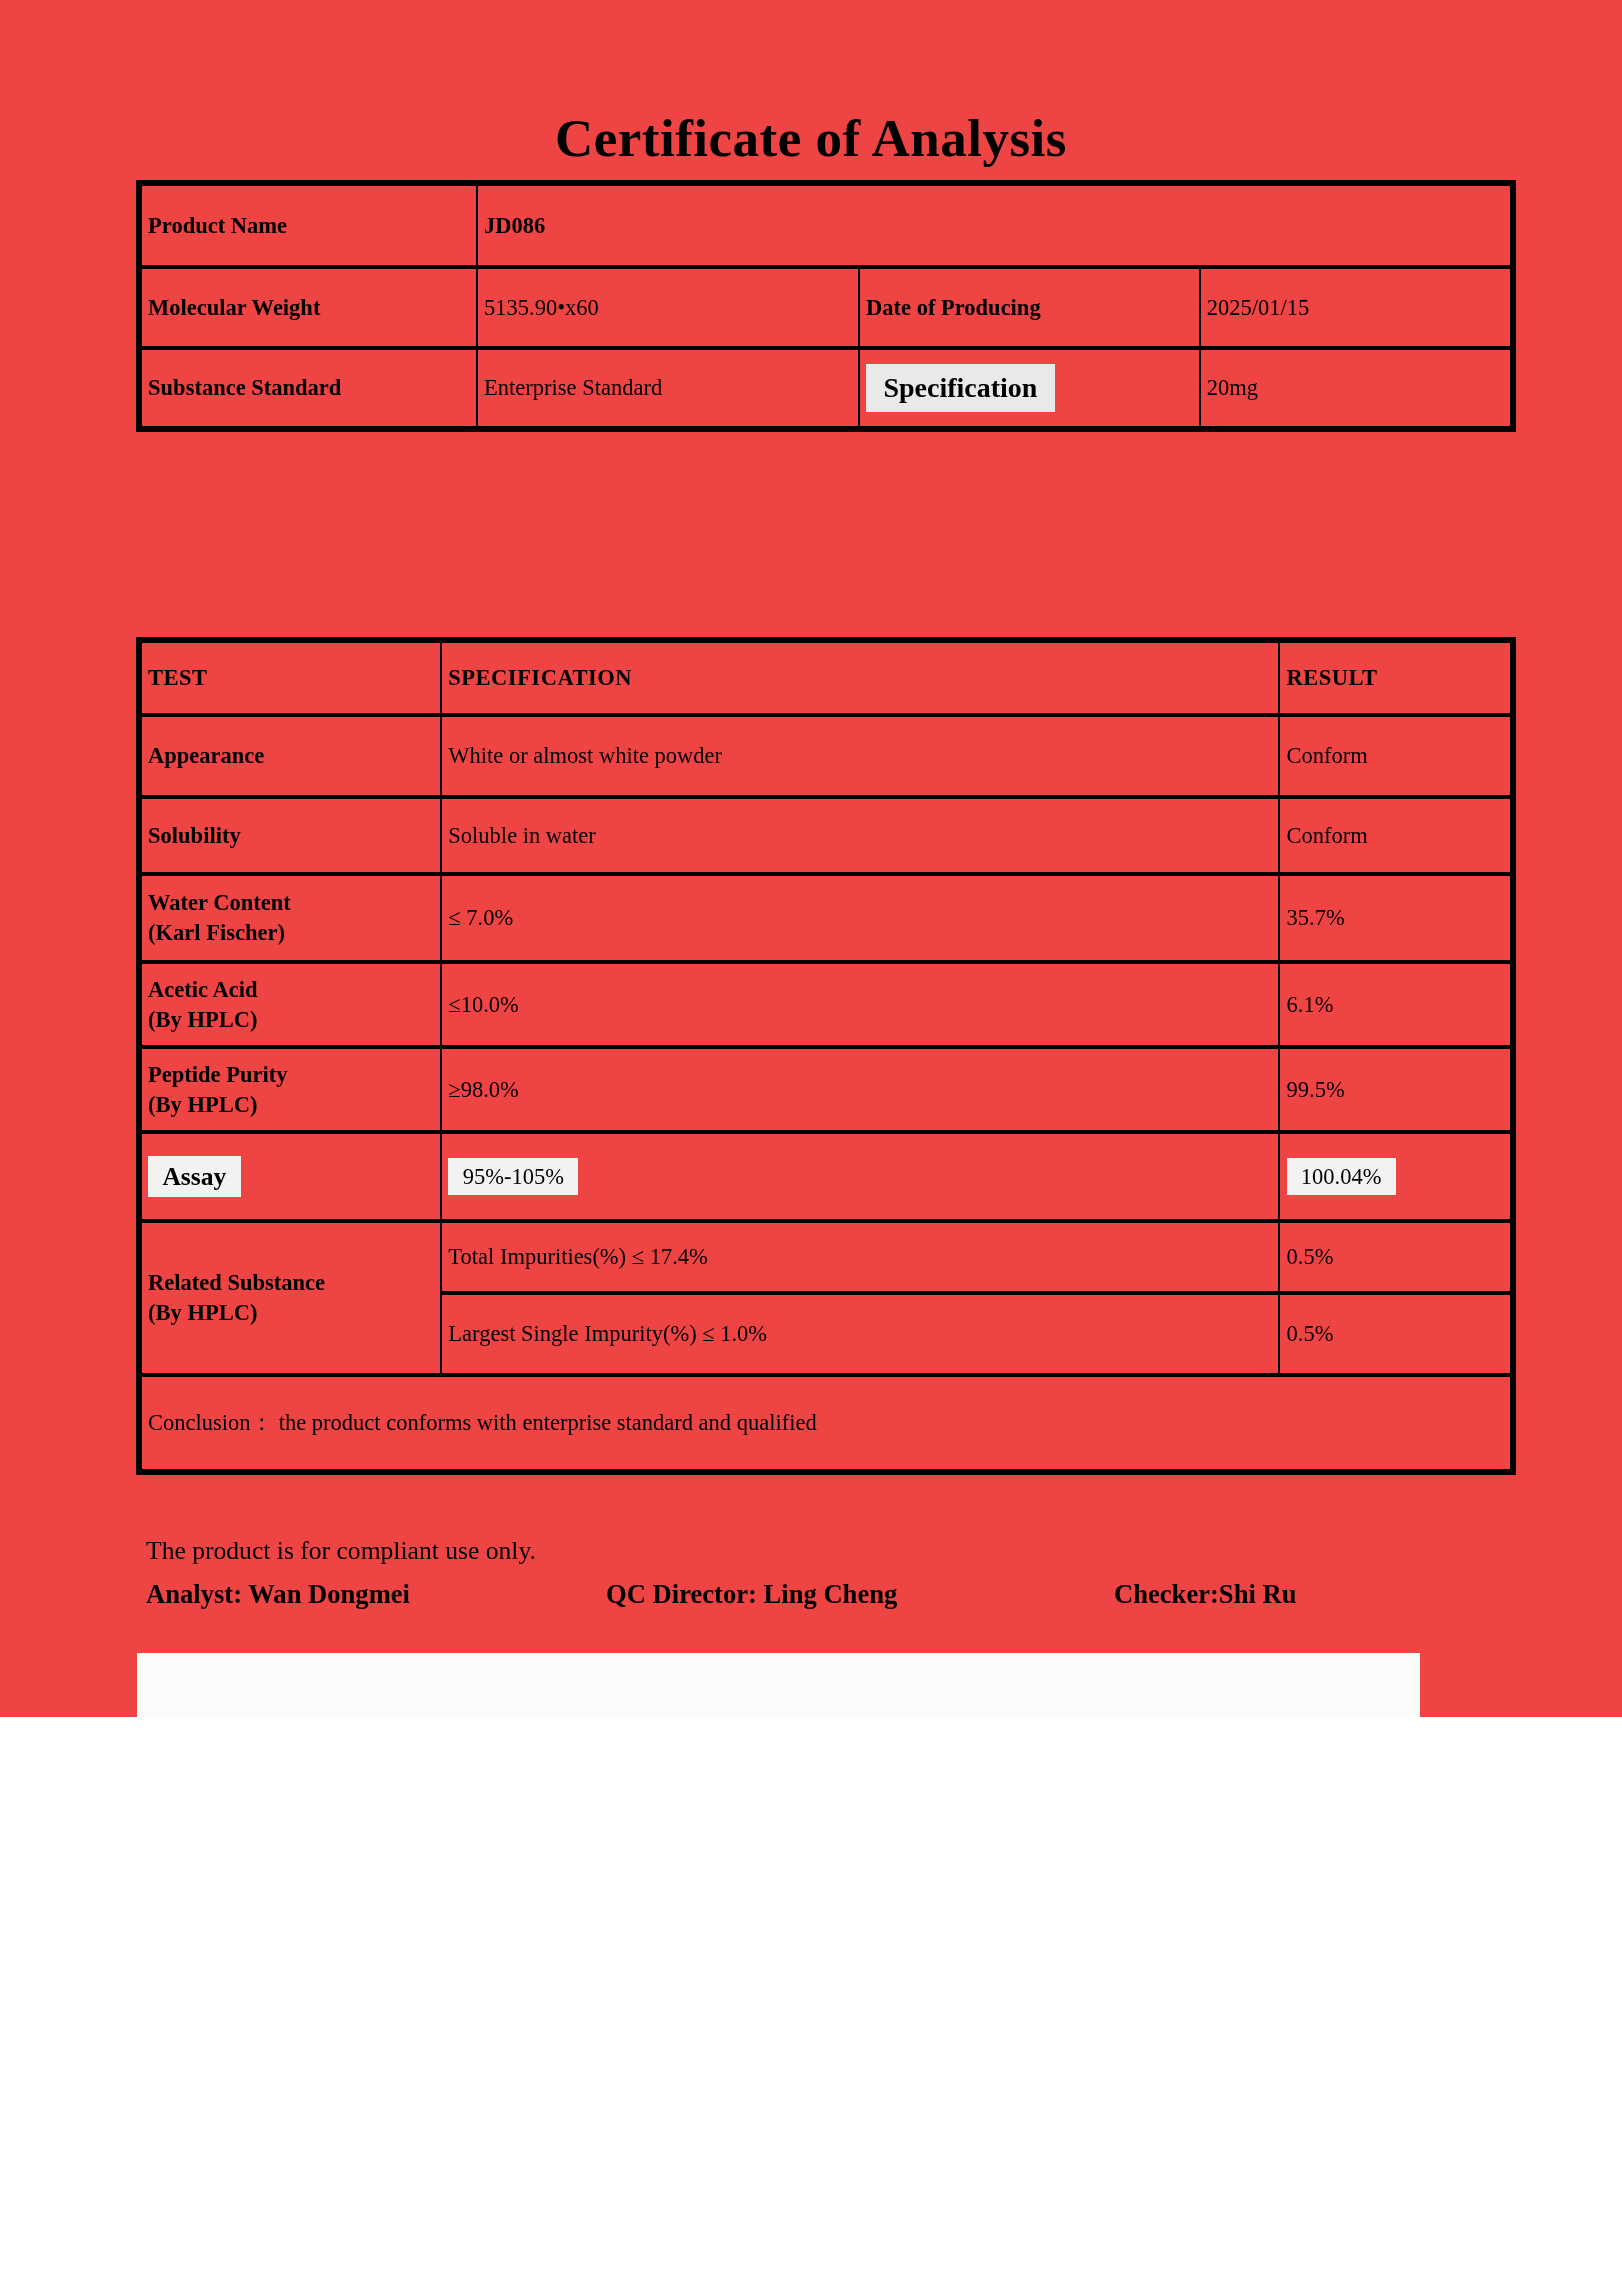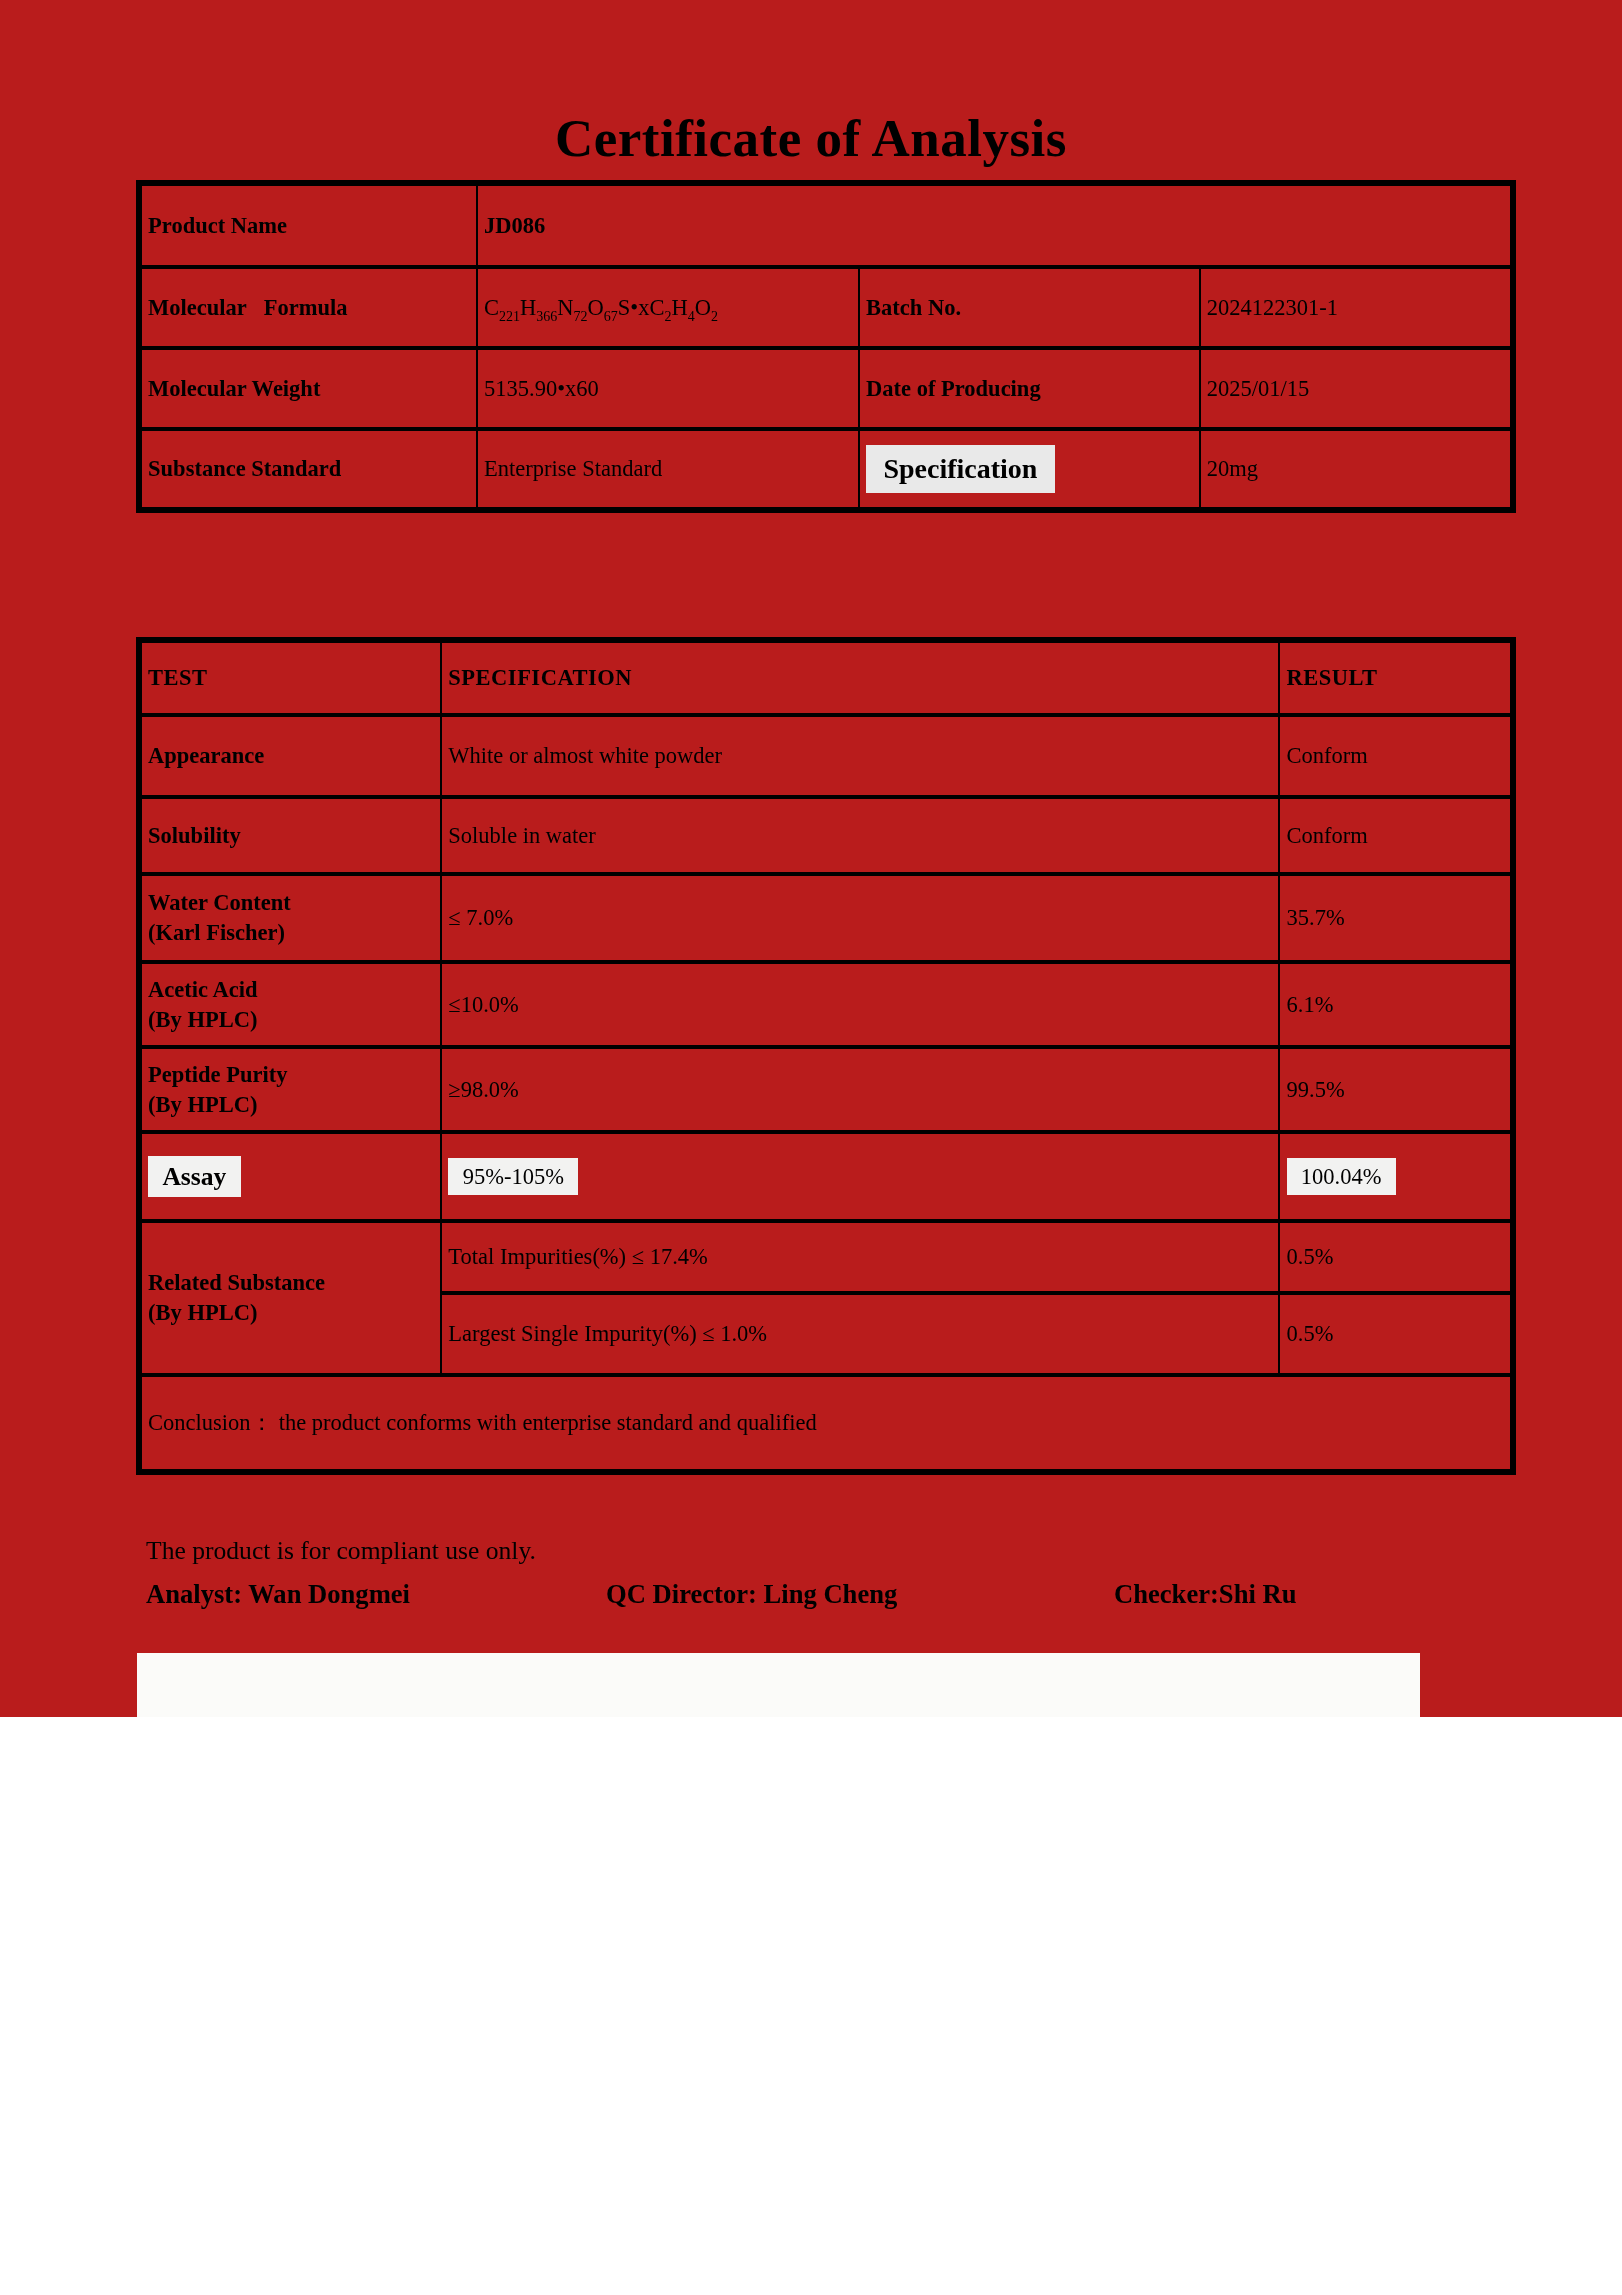--- a/index.html
+++ b/index.html
@@ -1,19 +1,19 @@
 <!DOCTYPE html>
 <html style="font-size:8.2px"><head>
 <meta charset="utf-8">
 <style>
   html,body{margin:0;padding:0;background:#ffffff;}
   .page{
     position:relative;
     width:1622px;height:1717px;
-    background:#b91c1c;
+    background:#ef4444;
     color:#000;
     font-family:"Liberation Serif","DejaVu Serif",serif;
     overflow:hidden;
     text-decoration:underline;
   }
   .title{
     position:absolute;top:111px;left:0;width:100%;
     margin:0;text-align:center;
     font-size:53px;font-weight:700;line-height:1.05;
     letter-spacing:0.5px;
@@ -76,26 +76,20 @@
     <colgroup>
       <col style="width:24.6%">
         <col style="width:27.8%">
         <col style="width:24.8%">
         <col style="width:22.8%">
     </colgroup>
     <tbody>
       <tr class="i1">
         <td class="lab">Product Name</td>
         <td class="strong" colspan="3">JD086</td>
-      </tr>
-      <tr class="i2">
-        <td class="lab">Molecular&nbsp;&nbsp;&nbsp;Formula</td>
-        <td class="formula">C<sub>221</sub>H<sub>366</sub>N<sub>72</sub>O<sub>67</sub>S•xC<sub>2</sub>H<sub>4</sub>O<sub>2</sub></td>
-        <td class="lab">Batch No.</td>
-        <td>2024122301-1</td>
       </tr>
       <tr class="i3">
         <td class="lab">Molecular Weight</td>
         <td>5135.90•x60</td>
         <td class="lab">Date of Producing</td>
         <td>2025/01/15</td>
       </tr>
       <tr class="i5">
         <td class="lab">Substance Standard</td>
         <td>Enterprise Standard</td>

